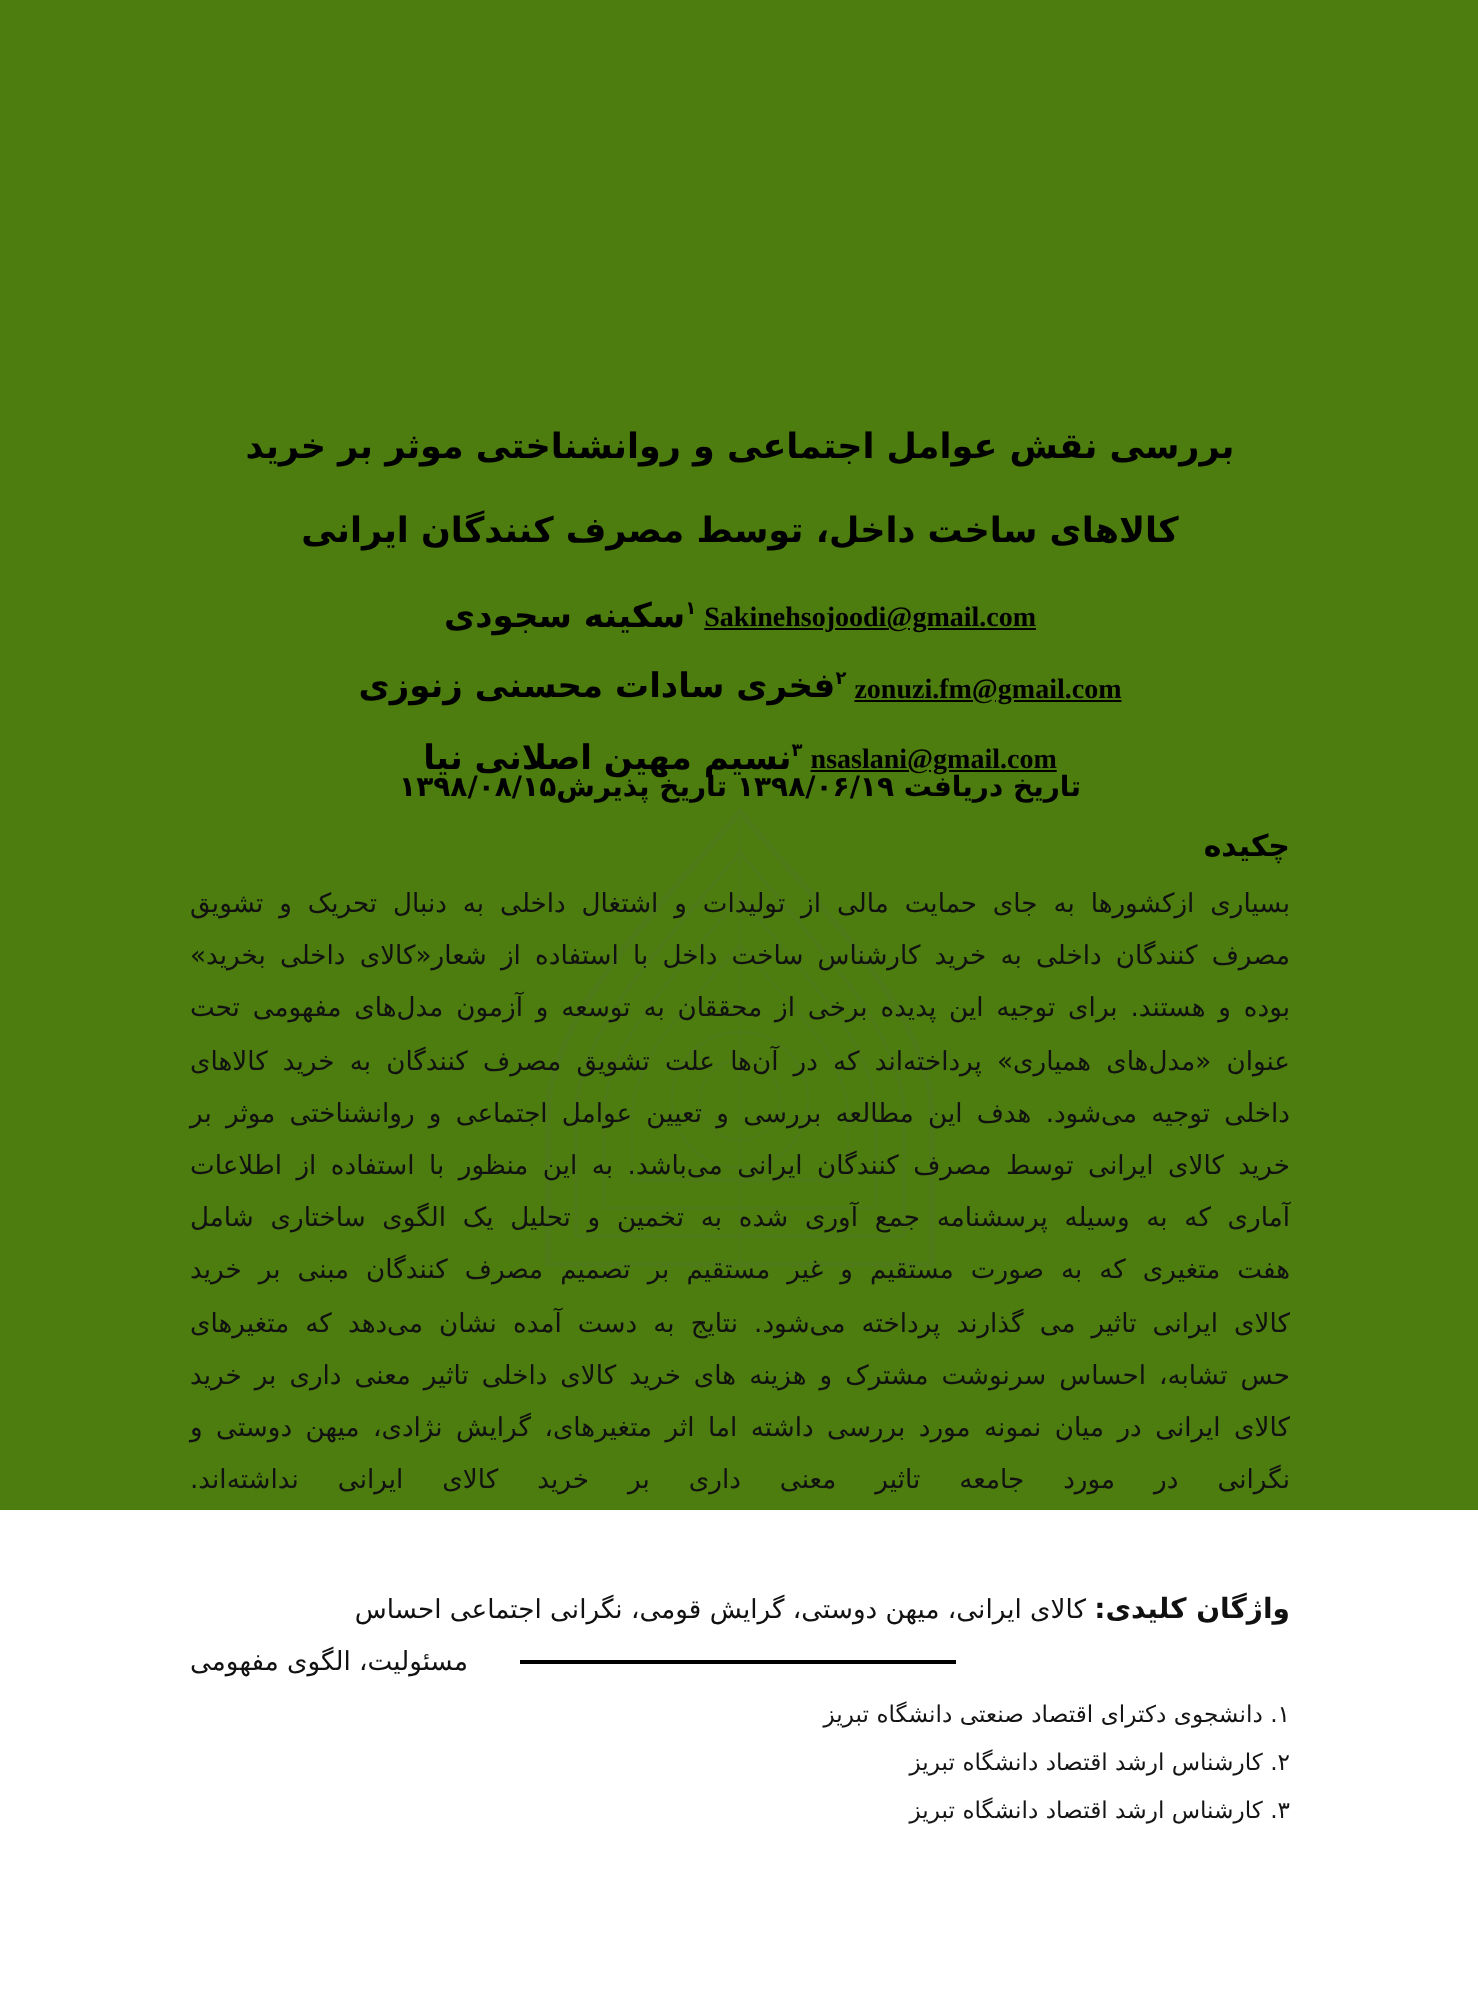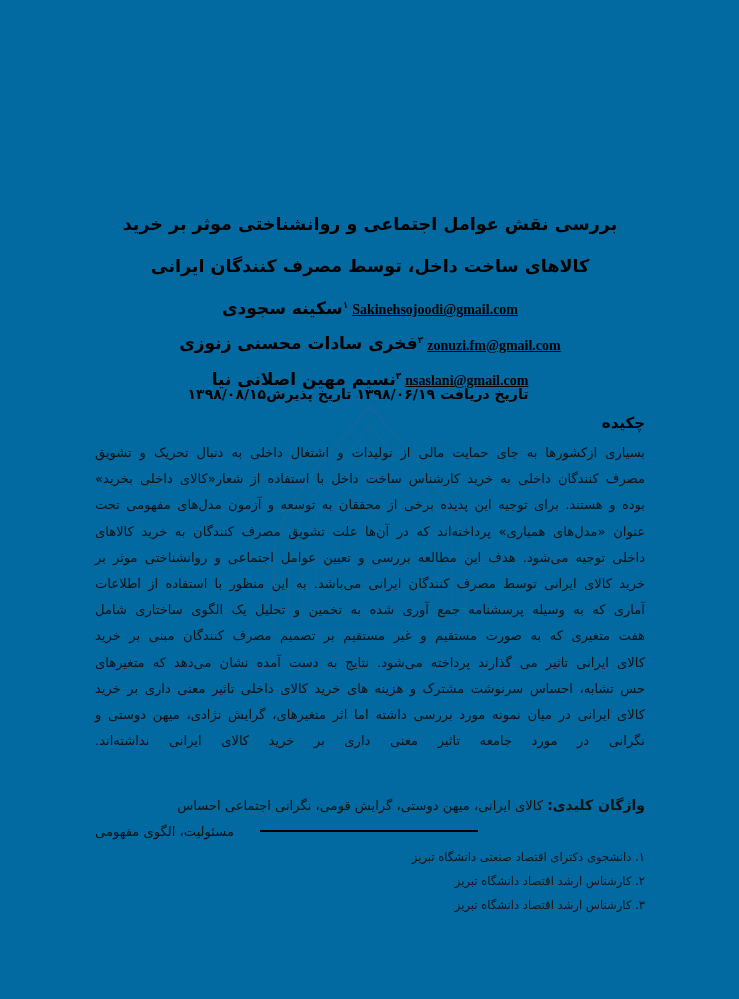--- a/index.html
+++ b/index.html
@@ -13,22 +13,22 @@
     position: relative;
     overflow: hidden;
     font-family: "DejaVu Sans", "Liberation Sans", sans-serif;
     color: #0a0a0a;
   }
 
   .page {
     position: absolute;
     inset: 0;
     width: 739px;
-    height: 999px;
-    background: #0369a1;
+    height: 755px;
+    background: #4d7c0f;
     text-decoration: underline;
   }
 
   
   .watermark {
     position: absolute;
     left: 268px;
     top: 400px;
     width: 205px;
     height: 235px;
@@ -93,21 +93,21 @@
     direction: ltr;
     unicode-bidi: embed;
     display: inline-block;
     margin-left: 4px;
   }
 
   
   .dates-line {
     position: absolute;
     top: 383px;
-    left: 83px;
+    left: 95px;
     width: 550px;
     text-align: center;
     direction: rtl;
     font-family: "DejaVu Sans", "Liberation Sans", sans-serif;
     font-weight: bold;
     font-size: 14px;
     line-height: 22px;
     color: #000;
     white-space: nowrap;
   }

